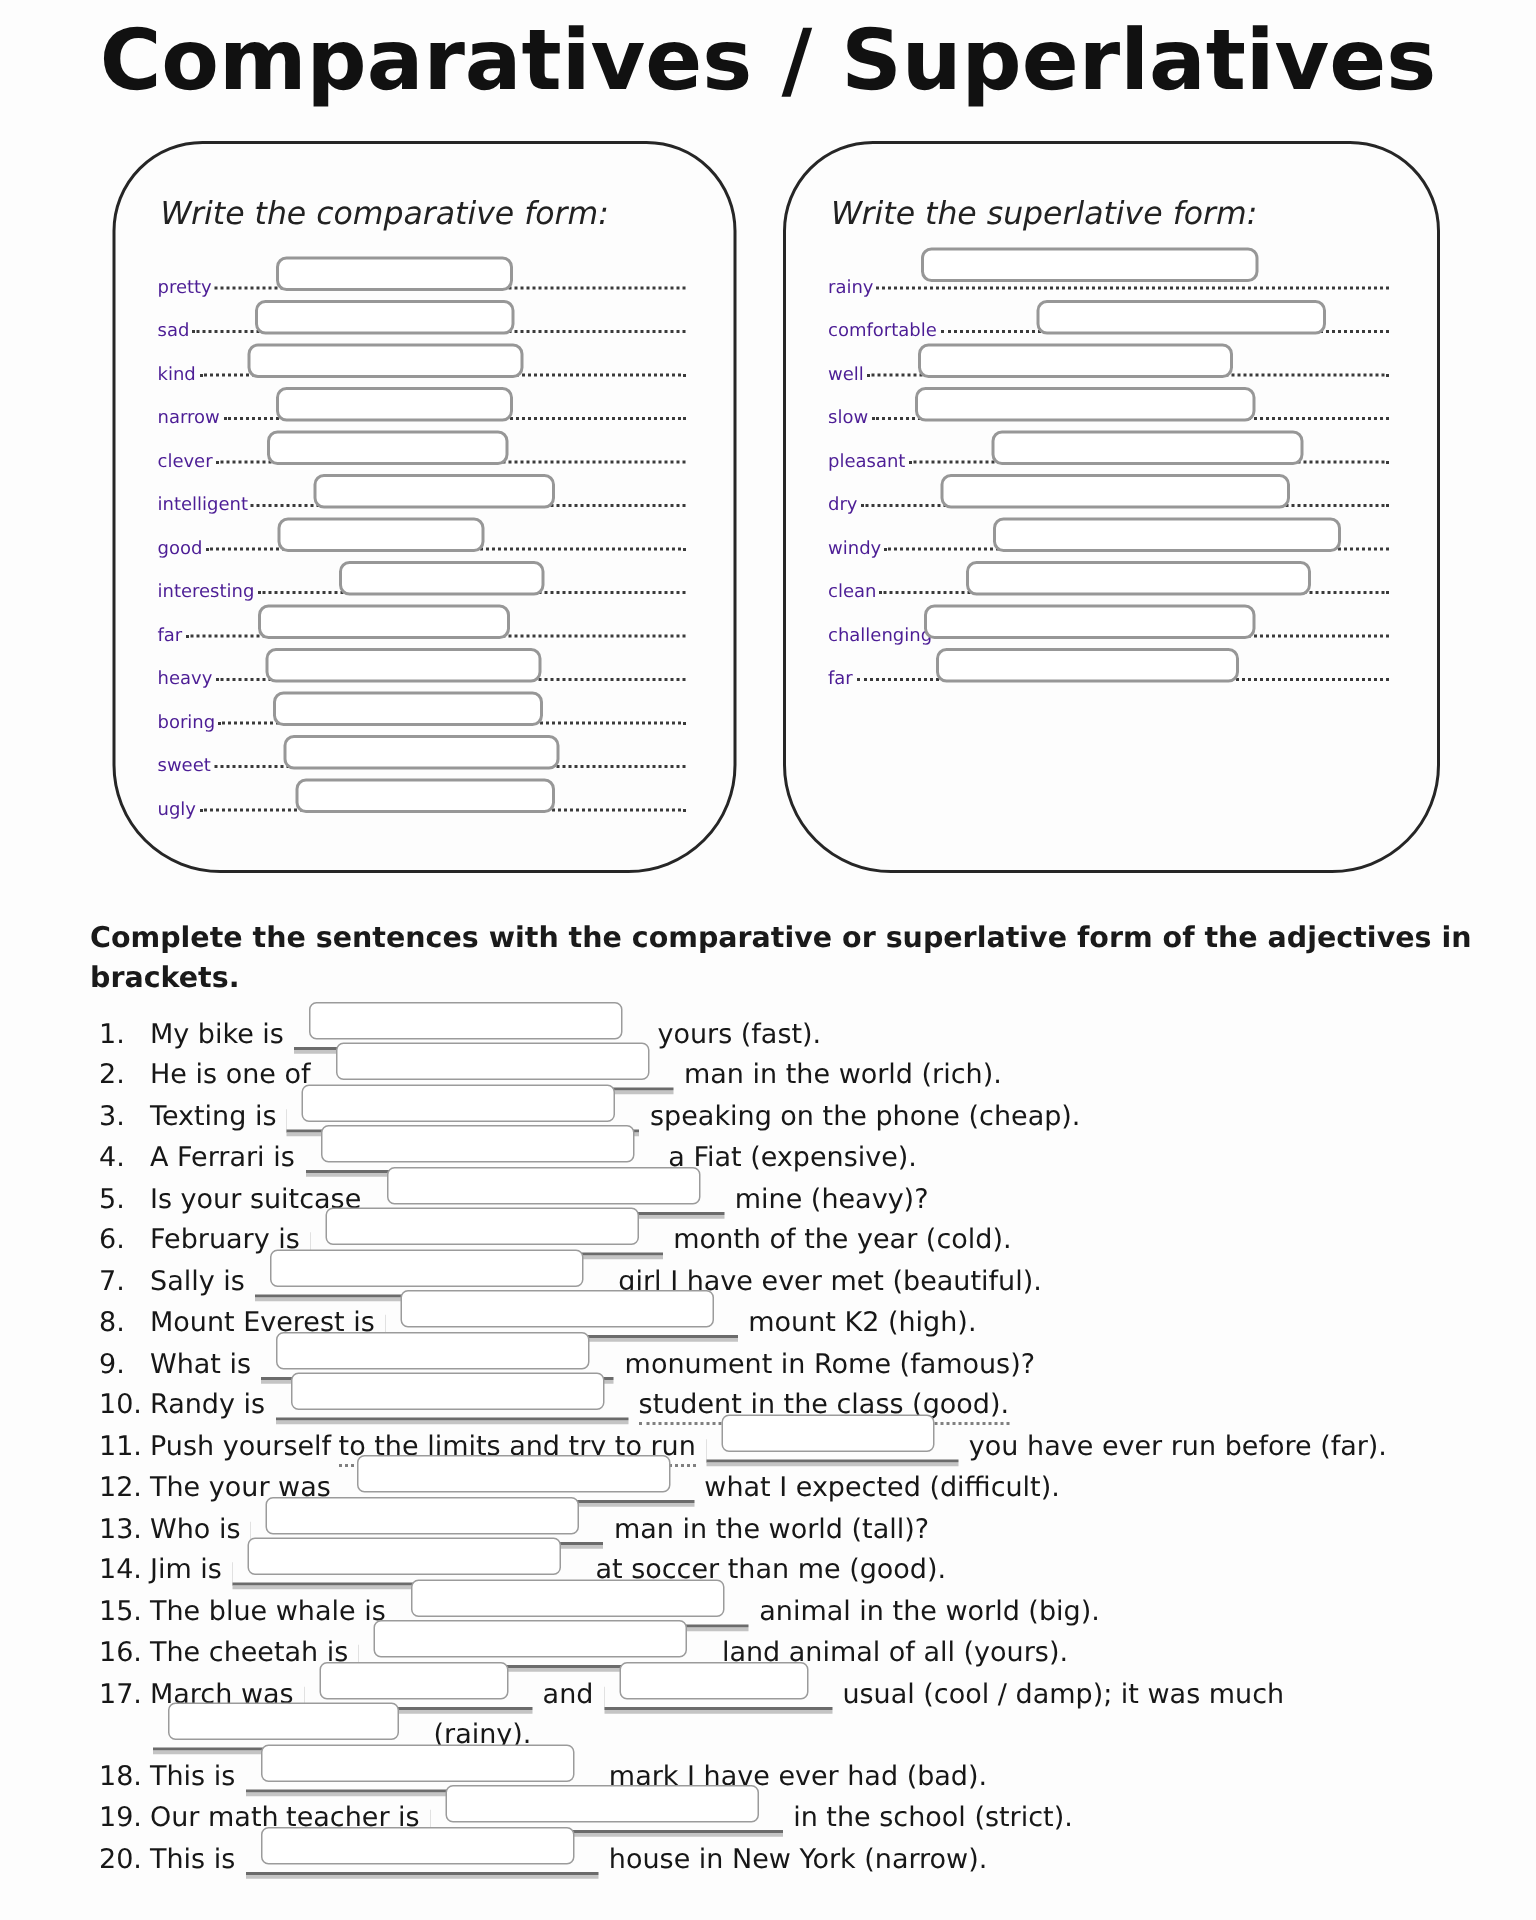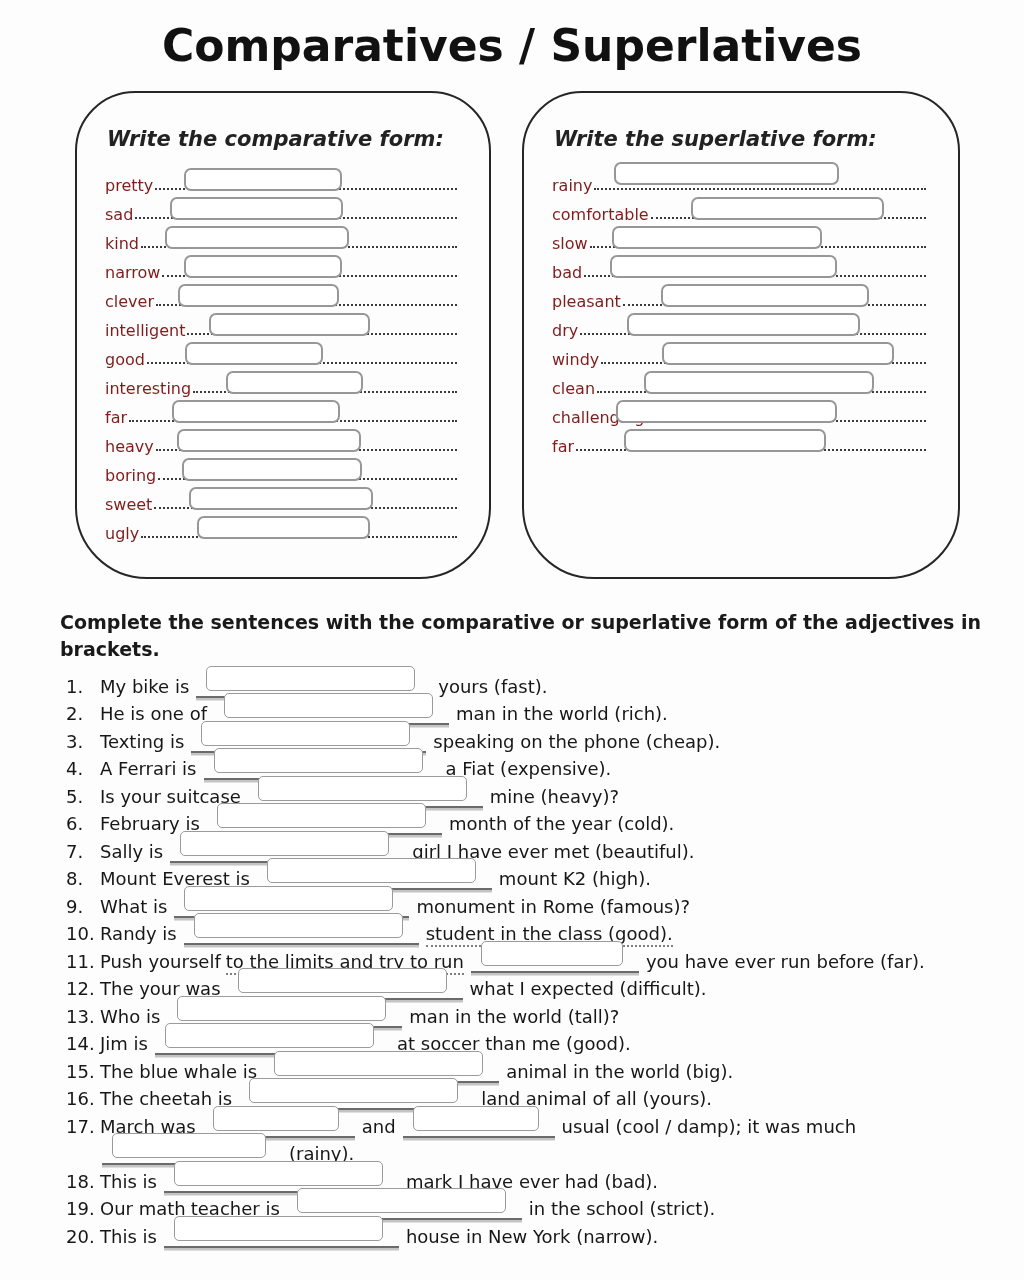--- a/index.html
+++ b/index.html
@@ -5,38 +5,38 @@
   * { box-sizing: border-box; }
   html,body { margin:0; padding:0; }
   body { background:#e9e9e9; }
   .page {
     position:relative; width:1024px; height:1280px; margin:0 auto;
     background:#fdfdfd; overflow:hidden; color:#1c1c1c;
     font-family:"DejaVu Sans", sans-serif;
   }
   
   .title {
-    margin:12px; padding-top:6px; text-align:center;
-    font-size:44px; line-height:1.25; font-weight:800; letter-spacing:0px;
+    margin:0; padding-top:6px; text-align:center;
+    font-size:56px; line-height:1.25; font-weight:800; letter-spacing:0px;
     color:#111;
   }
   
   .boxes { display:flex; justify-content:space-between; padding:0 64px 0 75px; margin-top:18px; }
   .panel {
     border:2.5px solid #262626; border-radius:60px 60px 72px 72px;
     height:488px; padding:34px 30px 0 28px; background:transparent;
   }
   .panel-comp { width:416px; }
   .panel-sup  { width:438px; }
   .panel-heading {
-    font-style:italic; font-weight:bold; font-size:21px; margin:0 0 17px 2px;
+    font-style:italic; font-weight:normal; font-size:21px; margin:0 0 17px 2px;
     color:#222; white-space:nowrap;
   }
   .word-line { position:relative; height:29px; display:flex; align-items:flex-end; }
-  .word { font-size:16px; line-height:1; padding-bottom:3px; white-space:nowrap; color:#7f1d1d; }
+  .word { font-size:12px; line-height:1; padding-bottom:3px; white-space:nowrap; color:#4c1d95; }
   .leader { flex:1; border-bottom:2.5px dotted #3a3a3a; margin:0 2px 7px 2px; }
   .wbox {
     position:absolute; bottom:6px; height:23px; background:#fff;
     border:2px solid #979797; border-radius:7px; padding:0 4px;
     font:15px "DejaVu Sans", sans-serif; outline:none;
   }
   
   #comp-list .word-line:nth-child(1)  .wbox{left:79px;width:158px}
   #comp-list .word-line:nth-child(2)  .wbox{left:65px;width:173px}
   #comp-list .word-line:nth-child(3)  .wbox{left:60px;width:184px}
@@ -172,26 +172,26 @@
             <span class="word">rainy</span>
             <span class="leader"></span>
             <input type="text" class="wbox" style="">
           </div>
           <div class="word-line">
             <span class="word">comfortable</span>
             <span class="leader"></span>
             <input type="text" class="wbox" style="">
           </div>
           <div class="word-line">
+            <span class="word">well</span>
+            <span class="leader"></span>
+            <input type="text" class="wbox" style="">
+          </div>
+          <div class="word-line">
             <span class="word">slow</span>
-            <span class="leader"></span>
-            <input type="text" class="wbox" style="">
-          </div>
-          <div class="word-line">
-            <span class="word">bad</span>
             <span class="leader"></span>
             <input type="text" class="wbox" style="">
           </div>
           <div class="word-line">
             <span class="word">pleasant</span>
             <span class="leader"></span>
             <input type="text" class="wbox" style="">
           </div>
           <div class="word-line">
             <span class="word">dry</span>

